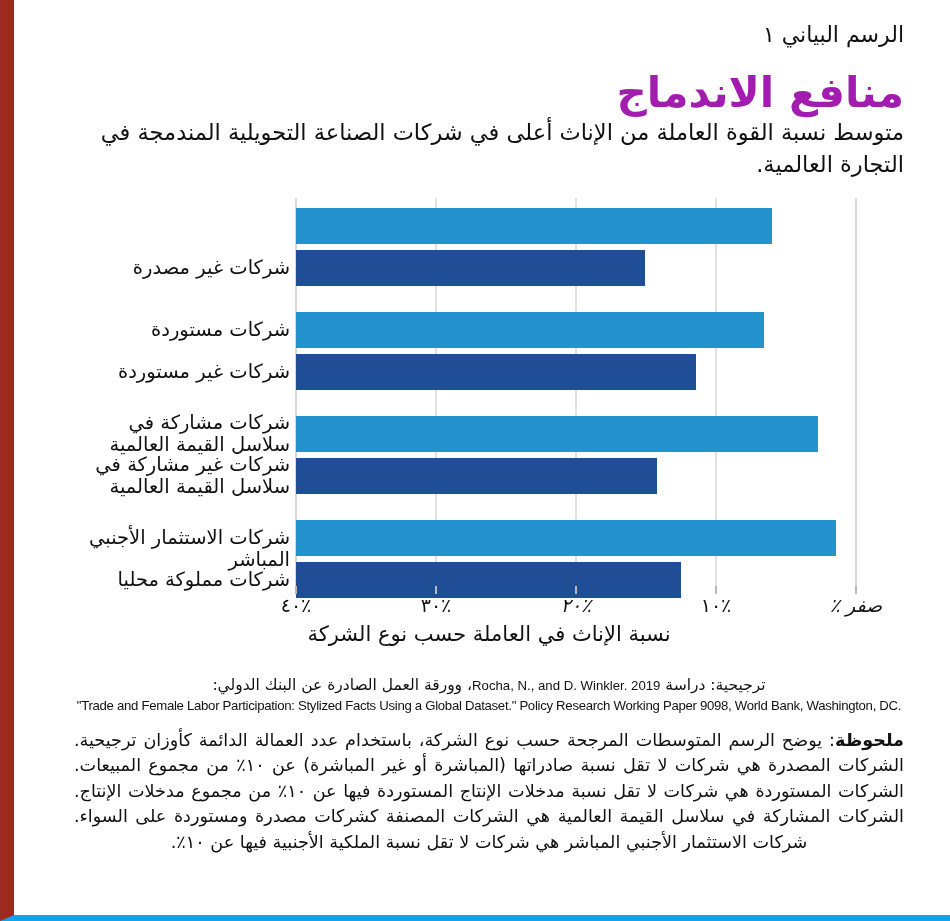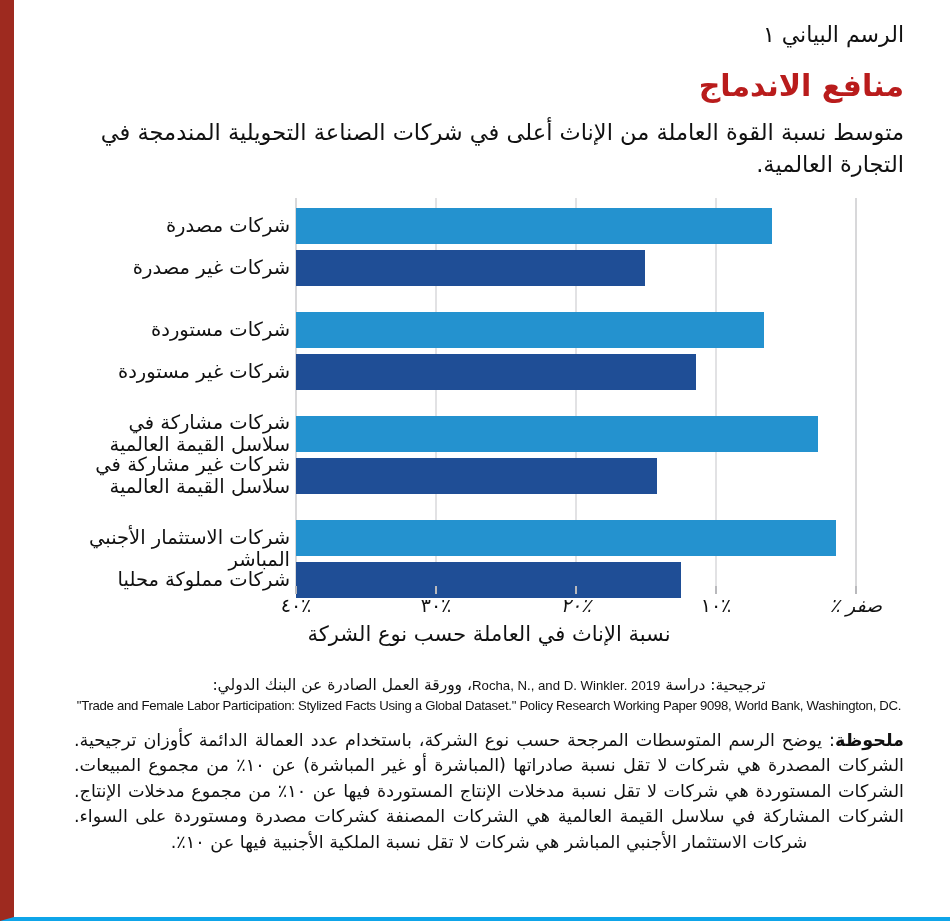--- a/index.html
+++ b/index.html
@@ -7,37 +7,37 @@
     width:950px;height:921px;
     background:#ffffff;
     font-family:"Liberation Serif", serif;
     overflow:hidden;
   }
   #page{
     position:relative;width:950px;height:921px;
     background:#ffffff;
     box-sizing:border-box;
     border-left:14px solid #9e2a1f;
-    border-bottom:4px solid #0ea5e9;
+    border-bottom:6px solid #0ea5e9;
   }
   .inner{
     position:absolute;left:14px;top:0;right:0;bottom:9px;
     background:#ffffff;
     padding:0;
   }
   
   .fig-label{
     position:absolute;top:22px;right:46px;
     font-size:22px;color:#111;direction:rtl;
     font-family:"DejaVu Sans", sans-serif;
     letter-spacing:0px;
   }
   .fig-title{
     position:absolute;top:68px;right:46px;
-    font-size:30px;font-weight:bold;color:#b91c1c;direction:rtl;
+    font-size:42px;font-weight:bold;color:#a21caf;direction:rtl;
     font-family:"DejaVu Sans", sans-serif;
   }
   .fig-sub{
     position:absolute;top:117px;right:46px;left:46px;
     font-size:22.5px;color:#111;direction:rtl;text-align:right;
     line-height:1.42;
     font-family:"DejaVu Sans", sans-serif;
   }
   
   .chart{
@@ -118,23 +118,20 @@
 
 <div id="page">
   <div class="inner">
 
     <div class="fig-label">الرسم البياني ١</div>
     <div class="fig-title">منافع الاندماج</div>
     <div class="fig-sub">متوسط نسبة القوة العاملة من الإناث أعلى في شركات الصناعة التحويلية المندمجة في التجارة العالمية.</div>
 
     <div class="chart">
       <div class="cat-wrap" id="cat-wrap">
-          <div class="cat-label" style="top: 17px;">
-            <div>شركات مصدرة</div>
-          </div>
           <div class="cat-label" style="top: 59px;">
             <div>شركات غير مصدرة</div>
           </div>
           <div class="cat-label" style="top: 121px;">
             <div>شركات مستوردة</div>
           </div>
           <div class="cat-label" style="top: 163px;">
             <div>شركات غير مستوردة</div>
           </div>
           <div class="cat-label" style="top: 214px;">

